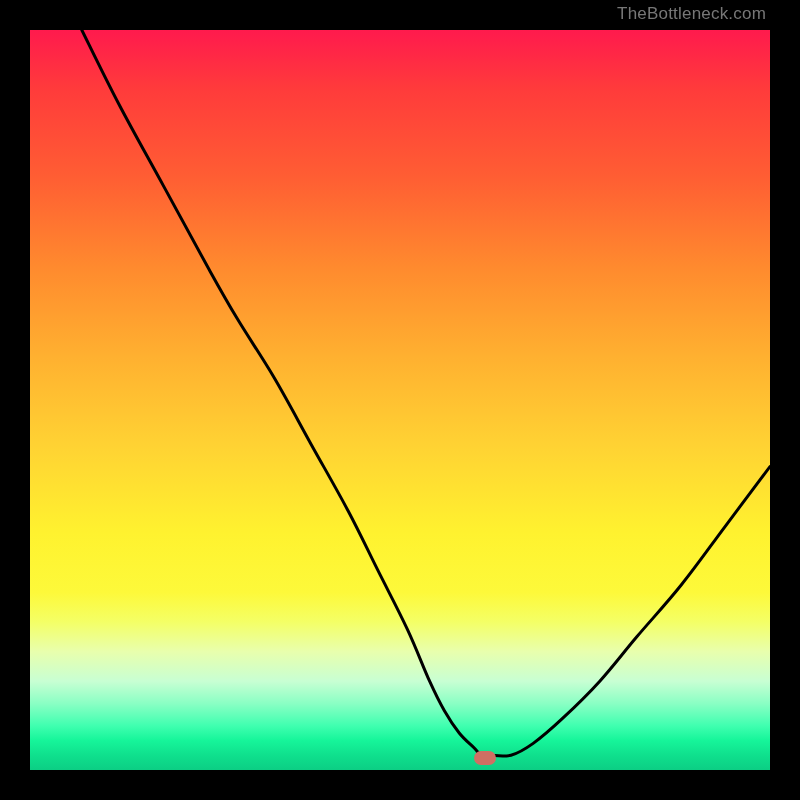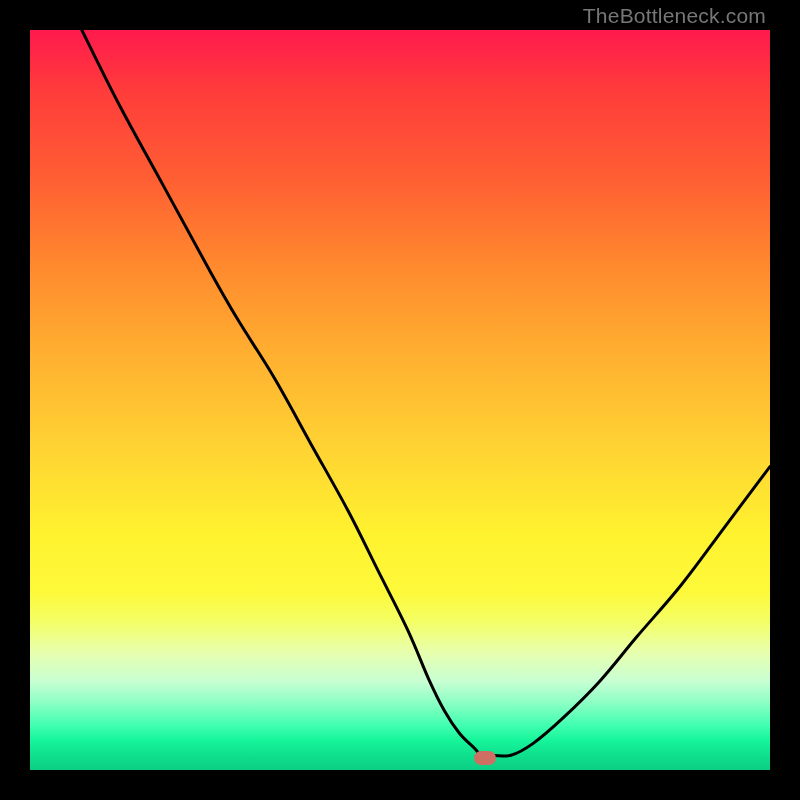--- a/index.html
+++ b/index.html
@@ -44,21 +44,21 @@
       #0fe08d 98%,
       #0cce84 100%
     );
   }
 
   .watermark {
     position: absolute;
     top: 4px;
     right: 34px;
     color: #777;
-    font-size: 21px;
+    font-size: 17px;
     letter-spacing: 0.2px;
     font-weight: 500;
   }
 
   svg.curve {
     position: absolute;
     inset: 0;
   }
 
   .marker {

